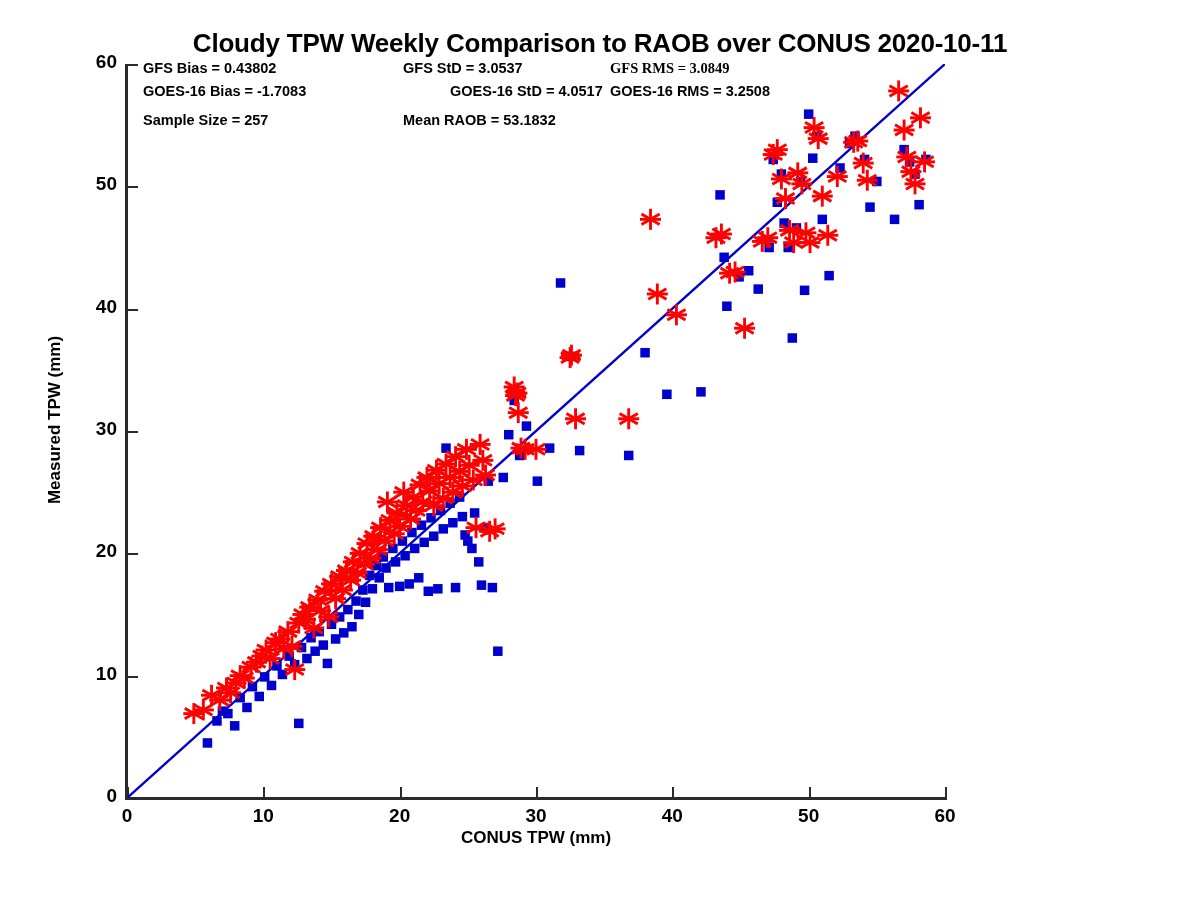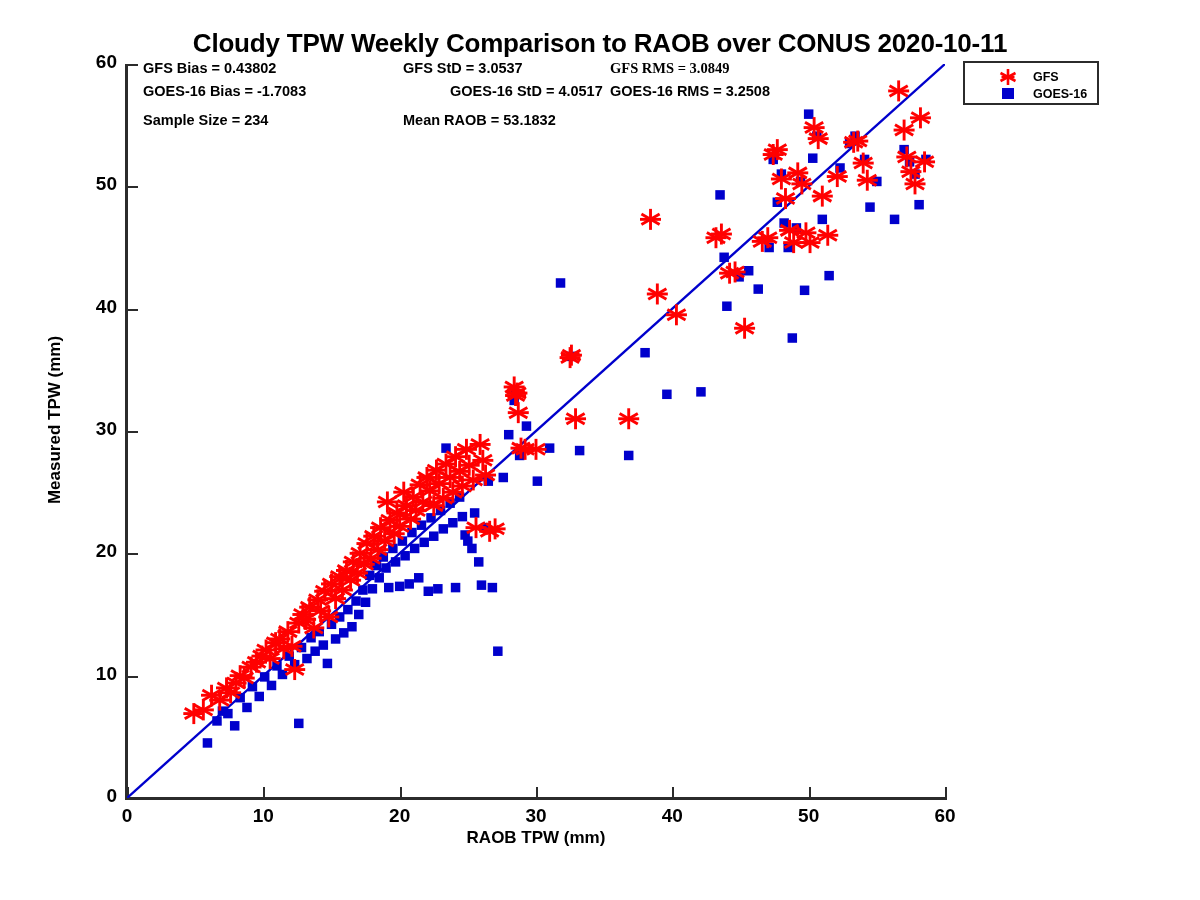--- a/index.html
+++ b/index.html
@@ -147,21 +147,21 @@
 <div id="figure">
 
   <div id="chart-title">Cloudy TPW Weekly Comparison to RAOB over CONUS 2020-10-11</div>
 
   <div class="stat-text" style="left:143px; top:60px;">GFS Bias = 0.43802</div>
   <div class="stat-text" style="left:403px; top:60px;text-align:center;">GFS StD = 3.0537</div>
   <div class="stat-text" style="left:610px; top:60px;font-family:Liberation Serif, serif;">GFS RMS = 3.0849</div>
   <div class="stat-text" style="left:143px; top:83px;">GOES-16 Bias = -1.7083</div>
   <div class="stat-text" style="left:403px; top:83px;margin-left:47px;">GOES-16 StD = 4.0517</div>
   <div class="stat-text" style="left:610px; top:83px;">GOES-16 RMS = 3.2508</div>
-  <div class="stat-text" style="left:143px; top:112px;">Sample Size = 234</div>
+  <div class="stat-text" style="left:143px; top:112px;">Sample Size = 257</div>
   <div class="stat-text" style="left:403px; top:112px;">Mean RAOB = 53.1832</div>
 
   <div id="axis-left"></div>
   <div id="axis-bottom"></div>
 
   <div id="ticks-x">
       <div class="tick-x" style="left: 127px;"></div>
       <div class="ticklabel-x" style="left: 127px;">0</div>
       <div class="tick-x" style="left: 263.333px;"></div>
       <div class="ticklabel-x" style="left: 263.333px;">10</div>
@@ -186,21 +186,21 @@
       <div class="tick-y" style="top: 431px;"></div>
       <div class="ticklabel-y" style="top: 431px;">30</div>
       <div class="tick-y" style="top: 308.667px;"></div>
       <div class="ticklabel-y" style="top: 308.667px;">40</div>
       <div class="tick-y" style="top: 186.333px;"></div>
       <div class="ticklabel-y" style="top: 186.333px;">50</div>
       <div class="tick-y" style="top: 64px;"></div>
       <div class="ticklabel-y" style="top: 64px;">60</div>
     </div>
 
-  <div id="xlabel">RAOB TPW (mm)</div>
+  <div id="xlabel">CONUS TPW (mm)</div>
   <div id="ylabel">Measured TPW (mm)</div>
 
   <div id="plot-area">
     <svg id="plot-svg" width="818" height="734" viewBox="0 0 818 734">
         <line x1="0" y1="734" x2="818" y2="0" stroke="#0000CC" stroke-width="2.4"></line>
         <g>
           <rect x="75.68666666666667" y="674.2" width="9.5" height="9.5" fill="#0000CC"></rect>
           <rect x="85.23" y="652.1800000000001" width="9.5" height="9.5" fill="#0000CC"></rect>
           <rect x="90.68333333333334" y="642.3933333333333" width="9.5" height="9.5" fill="#0000CC"></rect>
           <rect x="96.13666666666667" y="644.84" width="9.5" height="9.5" fill="#0000CC"></rect>
@@ -820,33 +820,14 @@
           <line x1="802.5532667397366" y1="48.57666666666671" x2="784.3667332602635" y2="59.07666666666671" stroke="#FF0000" stroke-width="2.9" stroke-linecap="butt"></line>
           <line x1="782.96" y1="53.82666666666671" x2="803.96" y2="53.82666666666671" stroke="#FF0000" stroke-width="2.9" stroke-linecap="butt"></line>
           <line x1="797.55" y1="87.36666666666667" x2="797.55" y2="108.36666666666667" stroke="#FF0000" stroke-width="2.9" stroke-linecap="butt"></line>
           <line x1="788.4567332602634" y1="92.61666666666667" x2="806.6432667397365" y2="103.11666666666667" stroke="#FF0000" stroke-width="2.9" stroke-linecap="butt"></line>
           <line x1="806.6432667397365" y1="92.61666666666667" x2="788.4567332602634" y2="103.11666666666667" stroke="#FF0000" stroke-width="2.9" stroke-linecap="butt"></line>
           <line x1="787.05" y1="97.86666666666667" x2="808.05" y2="97.86666666666667" stroke="#FF0000" stroke-width="2.9" stroke-linecap="butt"></line>
         </g>
       </svg>
   </div>
 
-  <div id="legend">
-    <div class="legend-marker" style="top:4px;">
-      <svg width="22" height="20" viewBox="0 0 22 20">
-        <g stroke="#FF0000" stroke-width="2.6" stroke-linecap="butt">
-          <line x1="11" y1="2" x2="11" y2="18"></line>
-          <line x1="3.5" y1="6" x2="18.5" y2="14"></line>
-          <line x1="3.5" y1="14" x2="18.5" y2="6"></line>
-          <line x1="4.5" y1="10" x2="17.5" y2="10"></line>
-        </g>
-      </svg>
-    </div>
-    <div class="legend-marker" style="top:23px;">
-      <svg width="22" height="16" viewBox="0 0 22 16">
-        <rect x="5" y="2" width="12" height="11" fill="#0000CC"></rect>
-      </svg>
-    </div>
-    <div class="legend-label" style="top:7px;">GFS</div>
-    <div class="legend-label" style="top:24px;">GOES-16</div>
-  </div>
 
 </div>
 
 </body></html>

